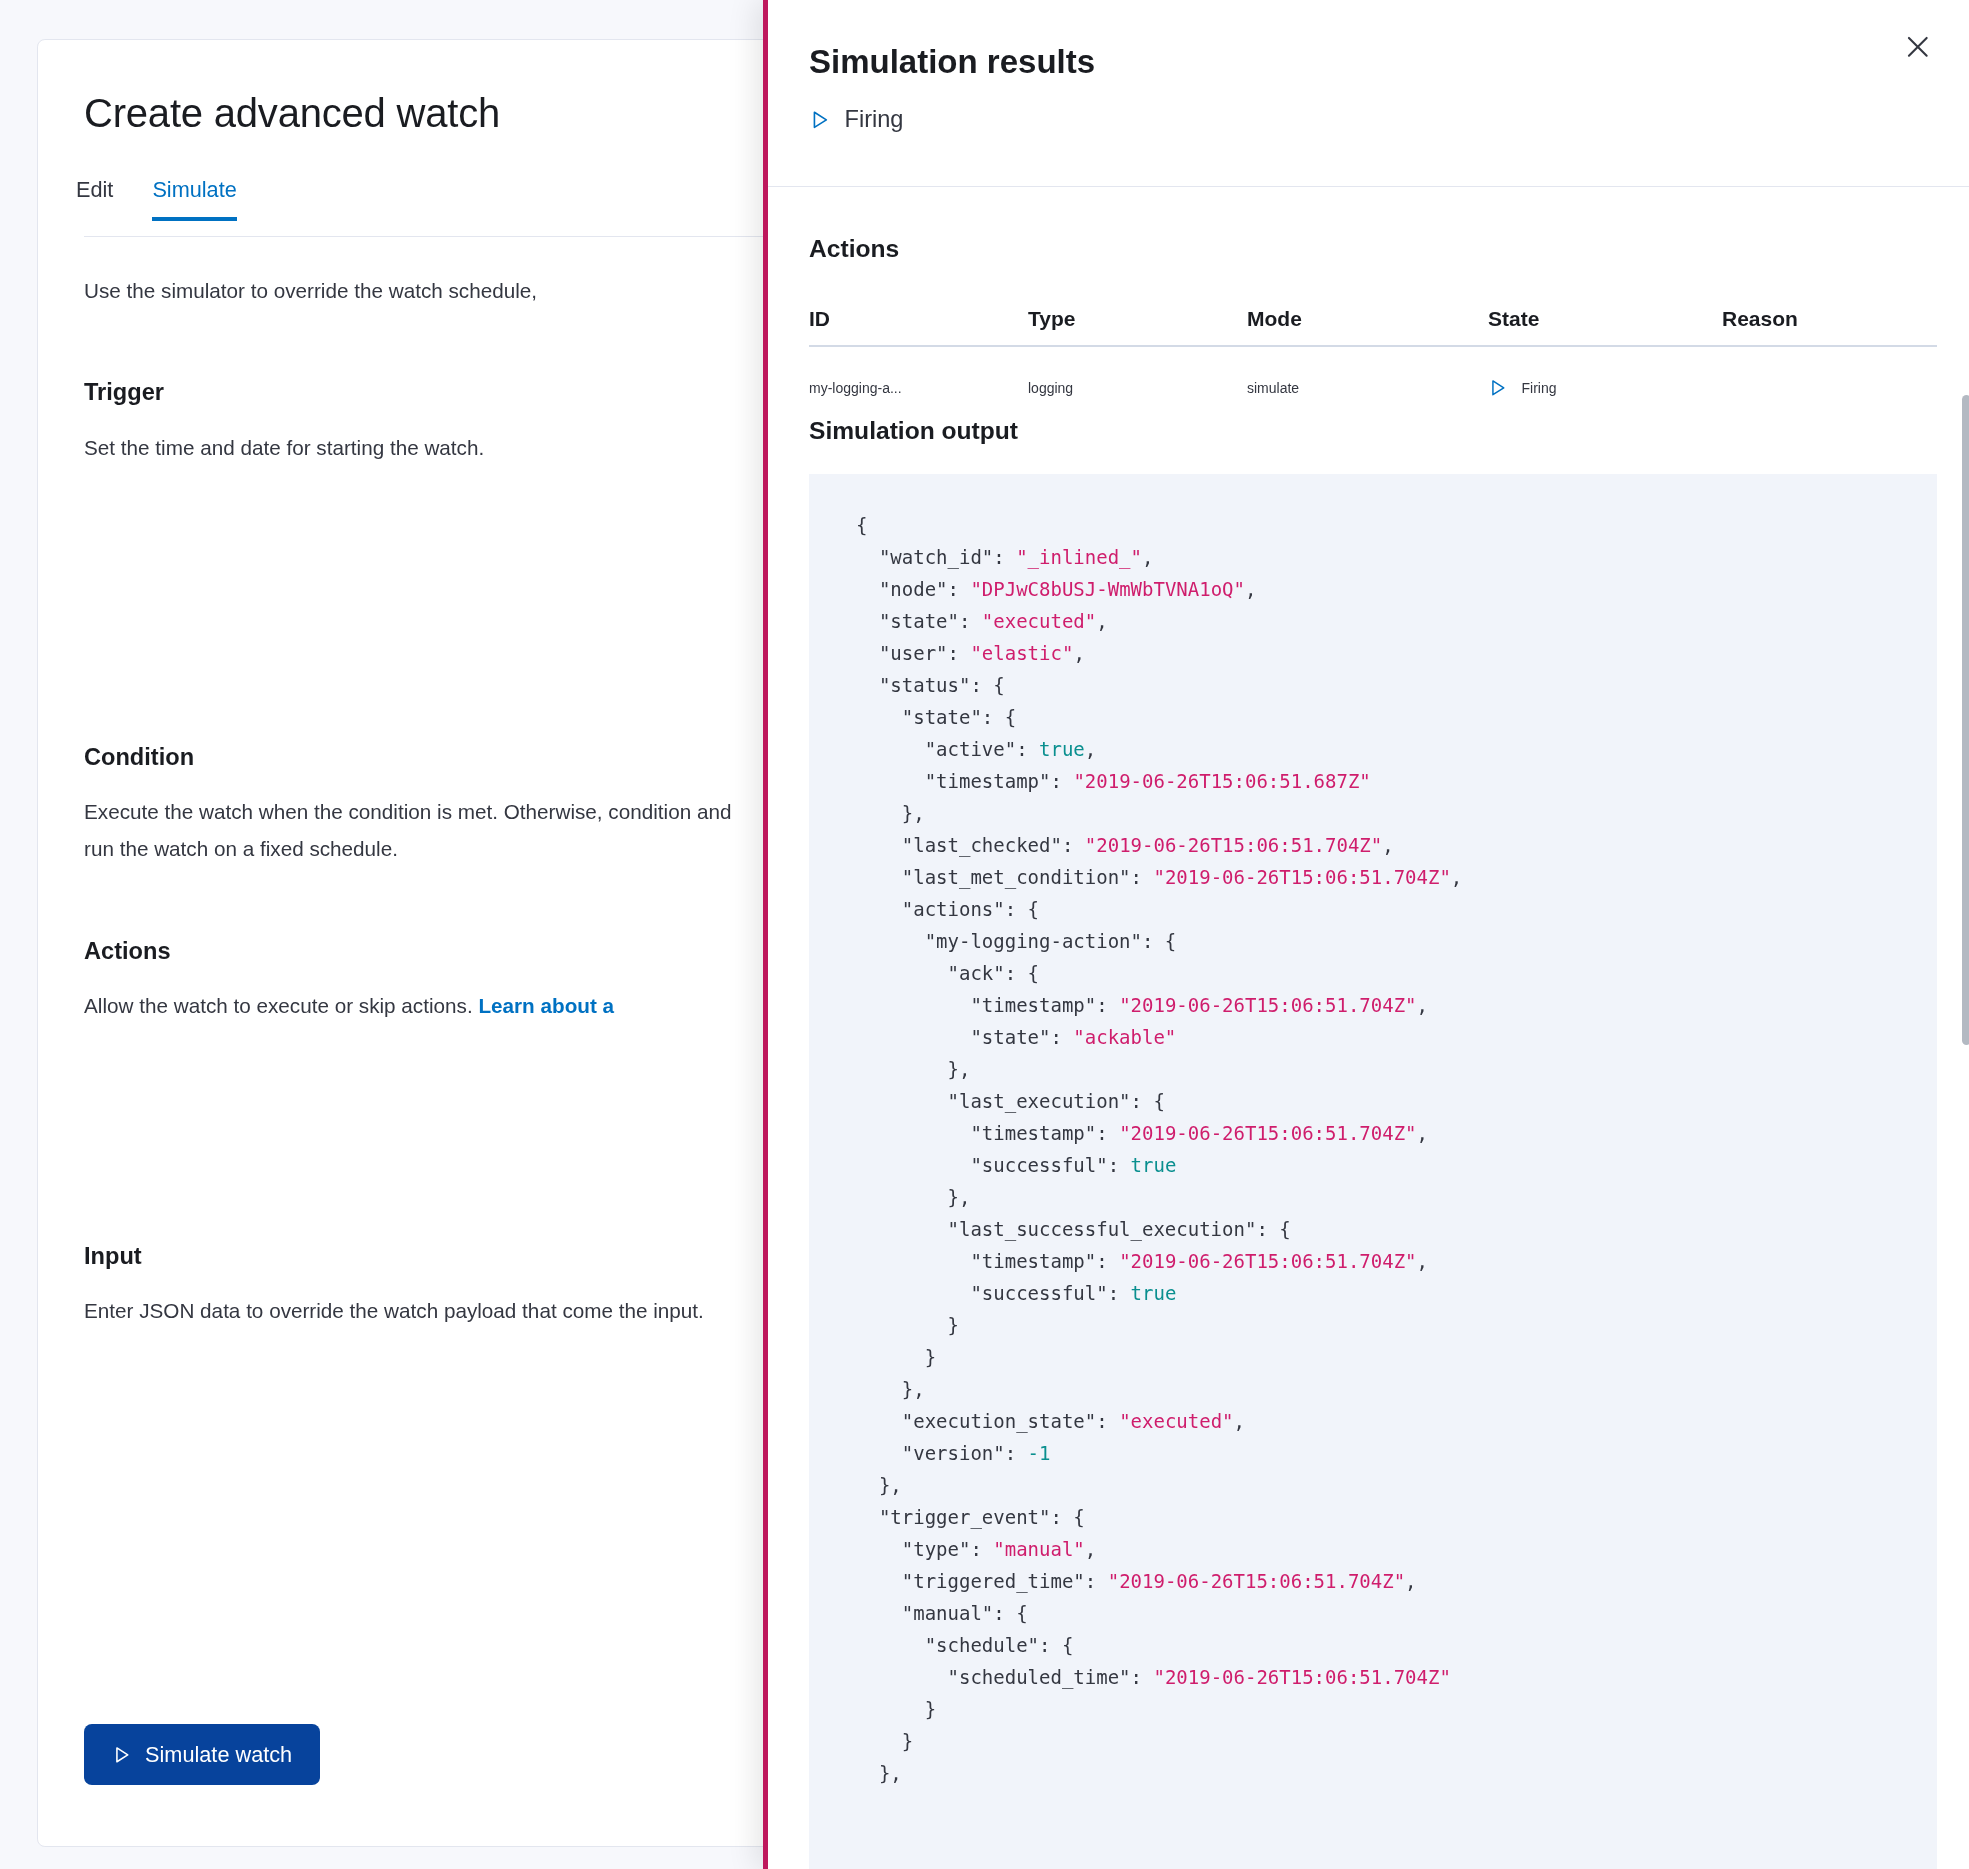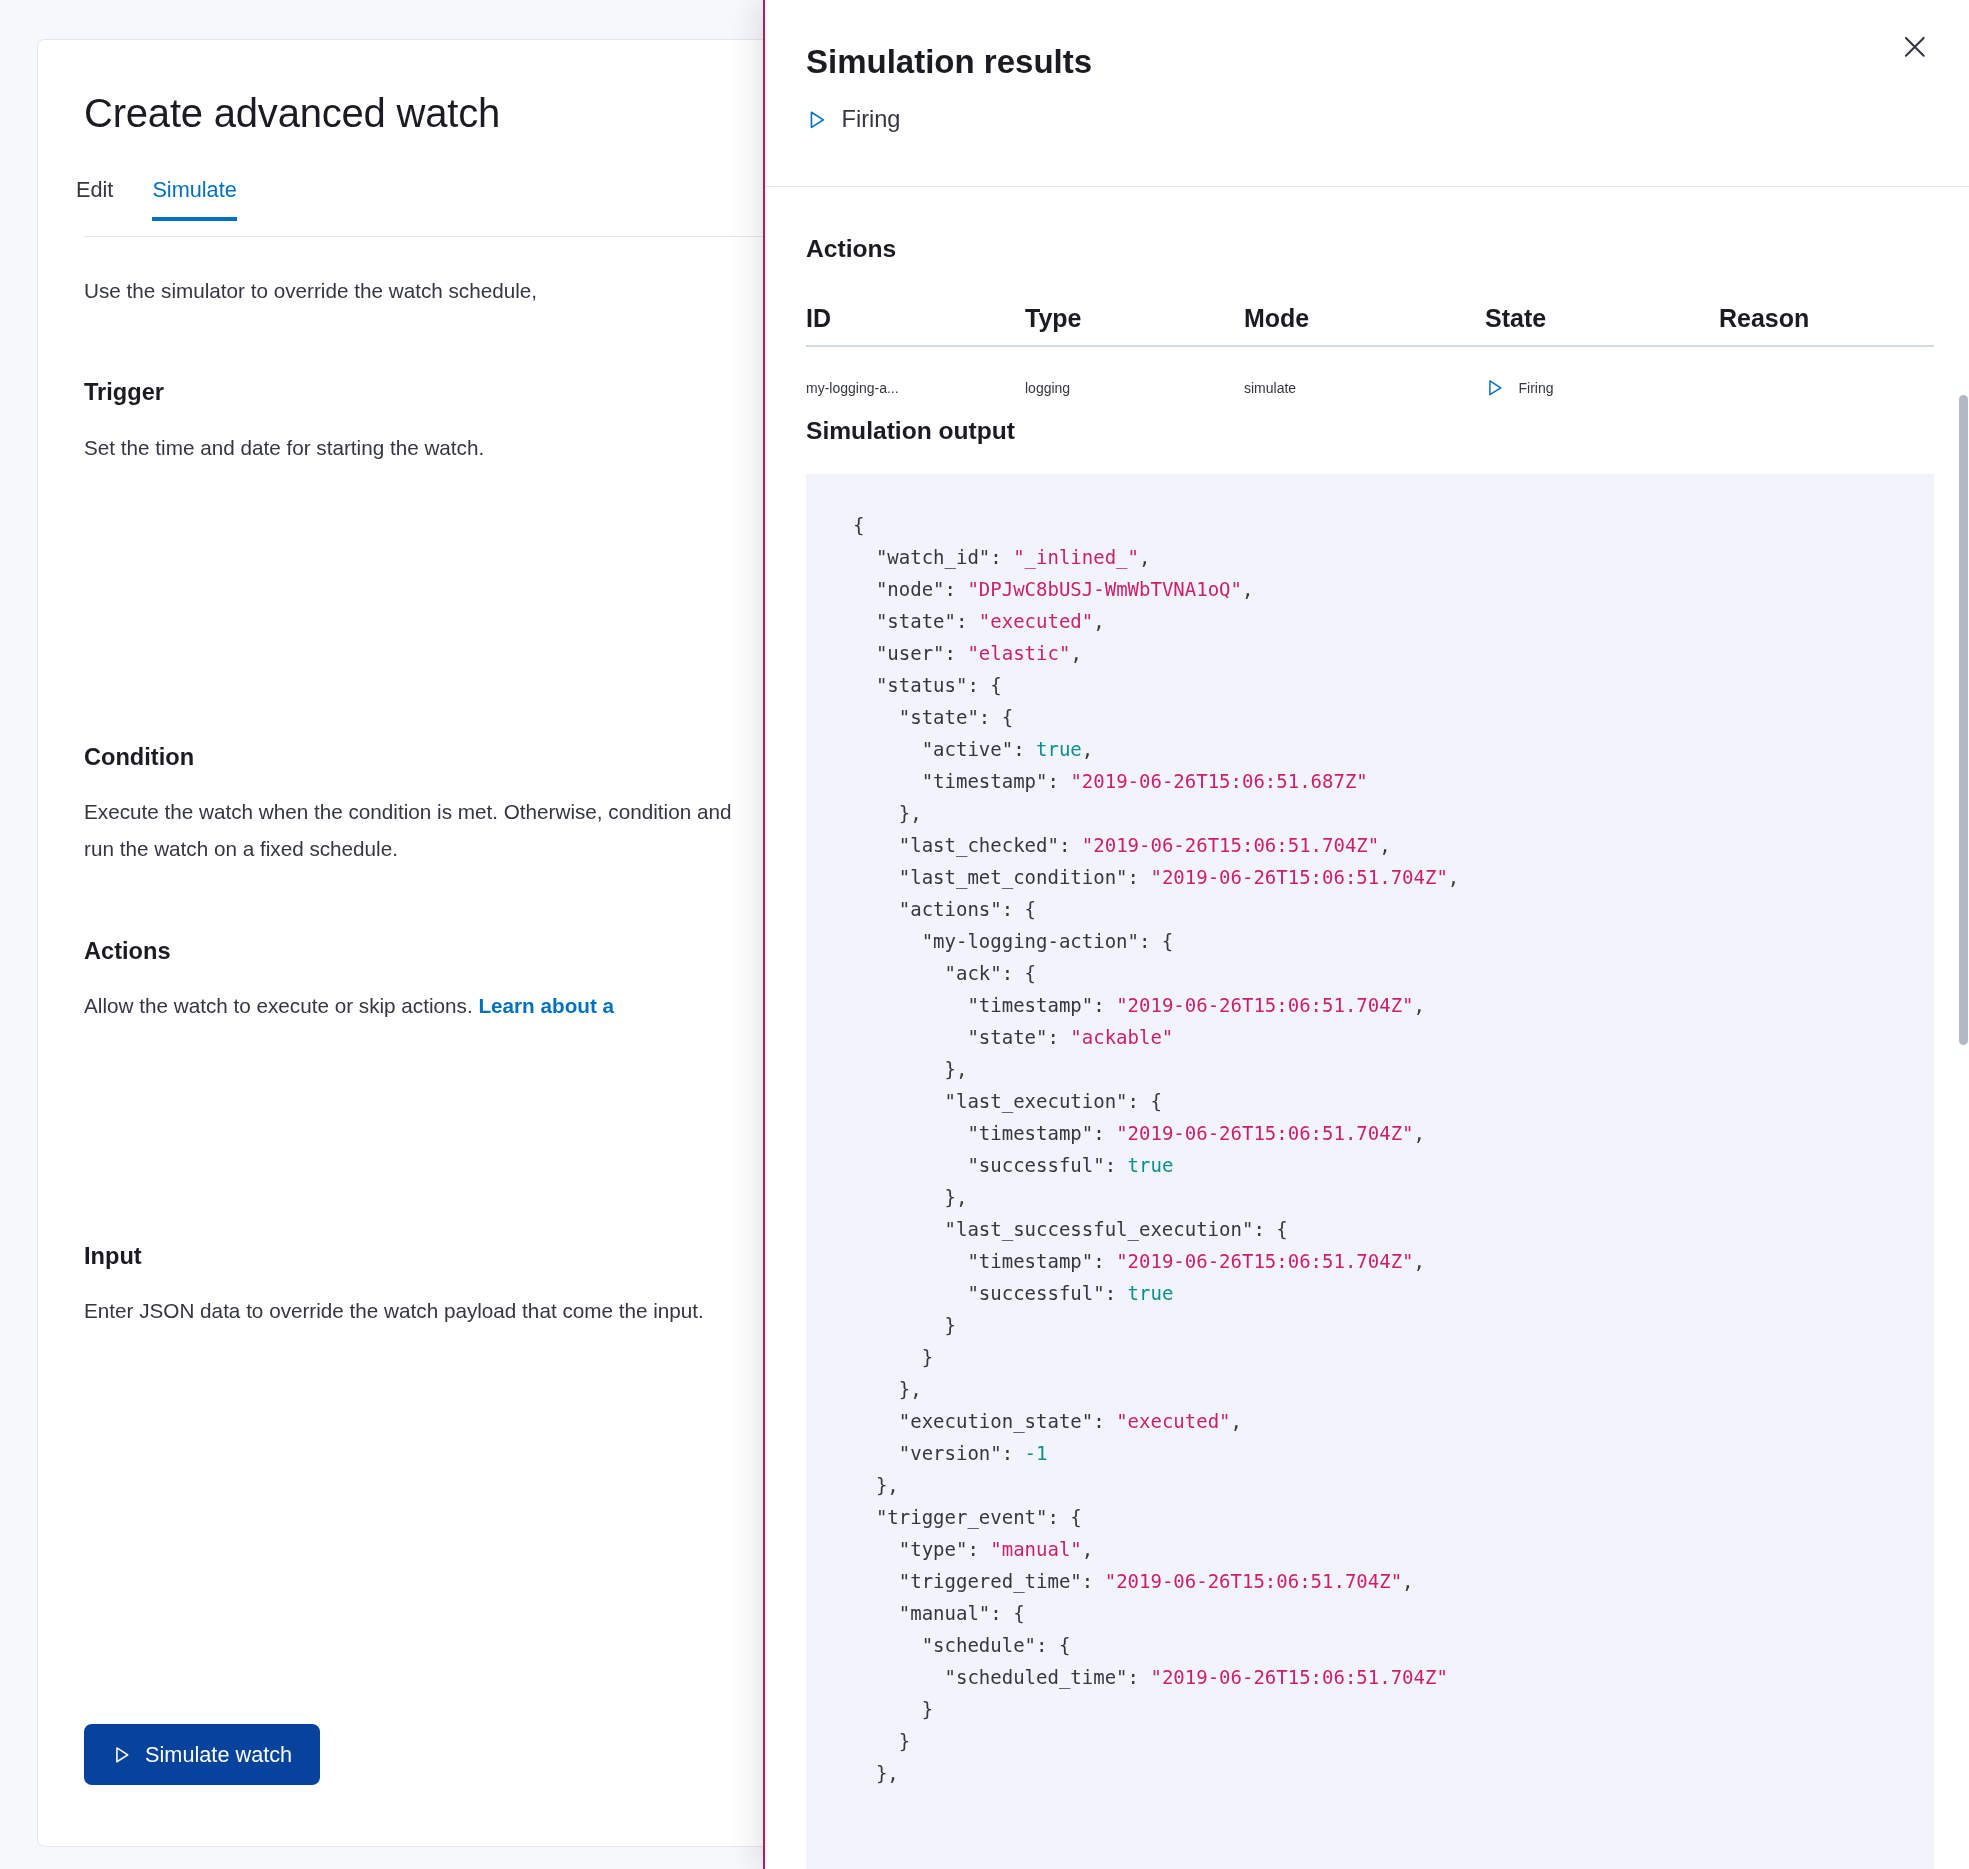--- a/index.html
+++ b/index.html
@@ -112,21 +112,21 @@
     cursor: pointer;
   }
   .tri-svg { display:block; }
 
   
   .flyout {
     position: absolute;
     left: 763px; top: 0;
     width: 1206px; height: 1870px;
     background: #ffffff;
-    border-left: 2px solid #be185d;
+    border-left: 5px solid #be185d;
     box-shadow: -7.9px 0 27.6px rgba(0,0,0,0.10);
     overflow: hidden;
   }
   .flyout-header {
     position: absolute;
     left: 0; top: 0;
     width: 1206px; height: 187px;
     border-bottom: 1px solid #e3e6ef;
   }
   .flyout-title {
@@ -174,21 +174,21 @@
     left: 41px; top: 104px;
     width: 1128px;
   }
   .act-row {
     display: flex;
     align-items: center;
   }
   .act-head-row {
     height: 55px;
     border-bottom: 2px solid #d3dae6;
-    font-size: 25px;
+    font-size: 21px;
     font-weight: bold;
     color: #1a1c21;
   }
   .act-data-row {
     height: 81px;
     font-size: 14px;
     color: #343741;
   }
   .c-id { width: 219px; }
   .c-type { width: 219px; }

